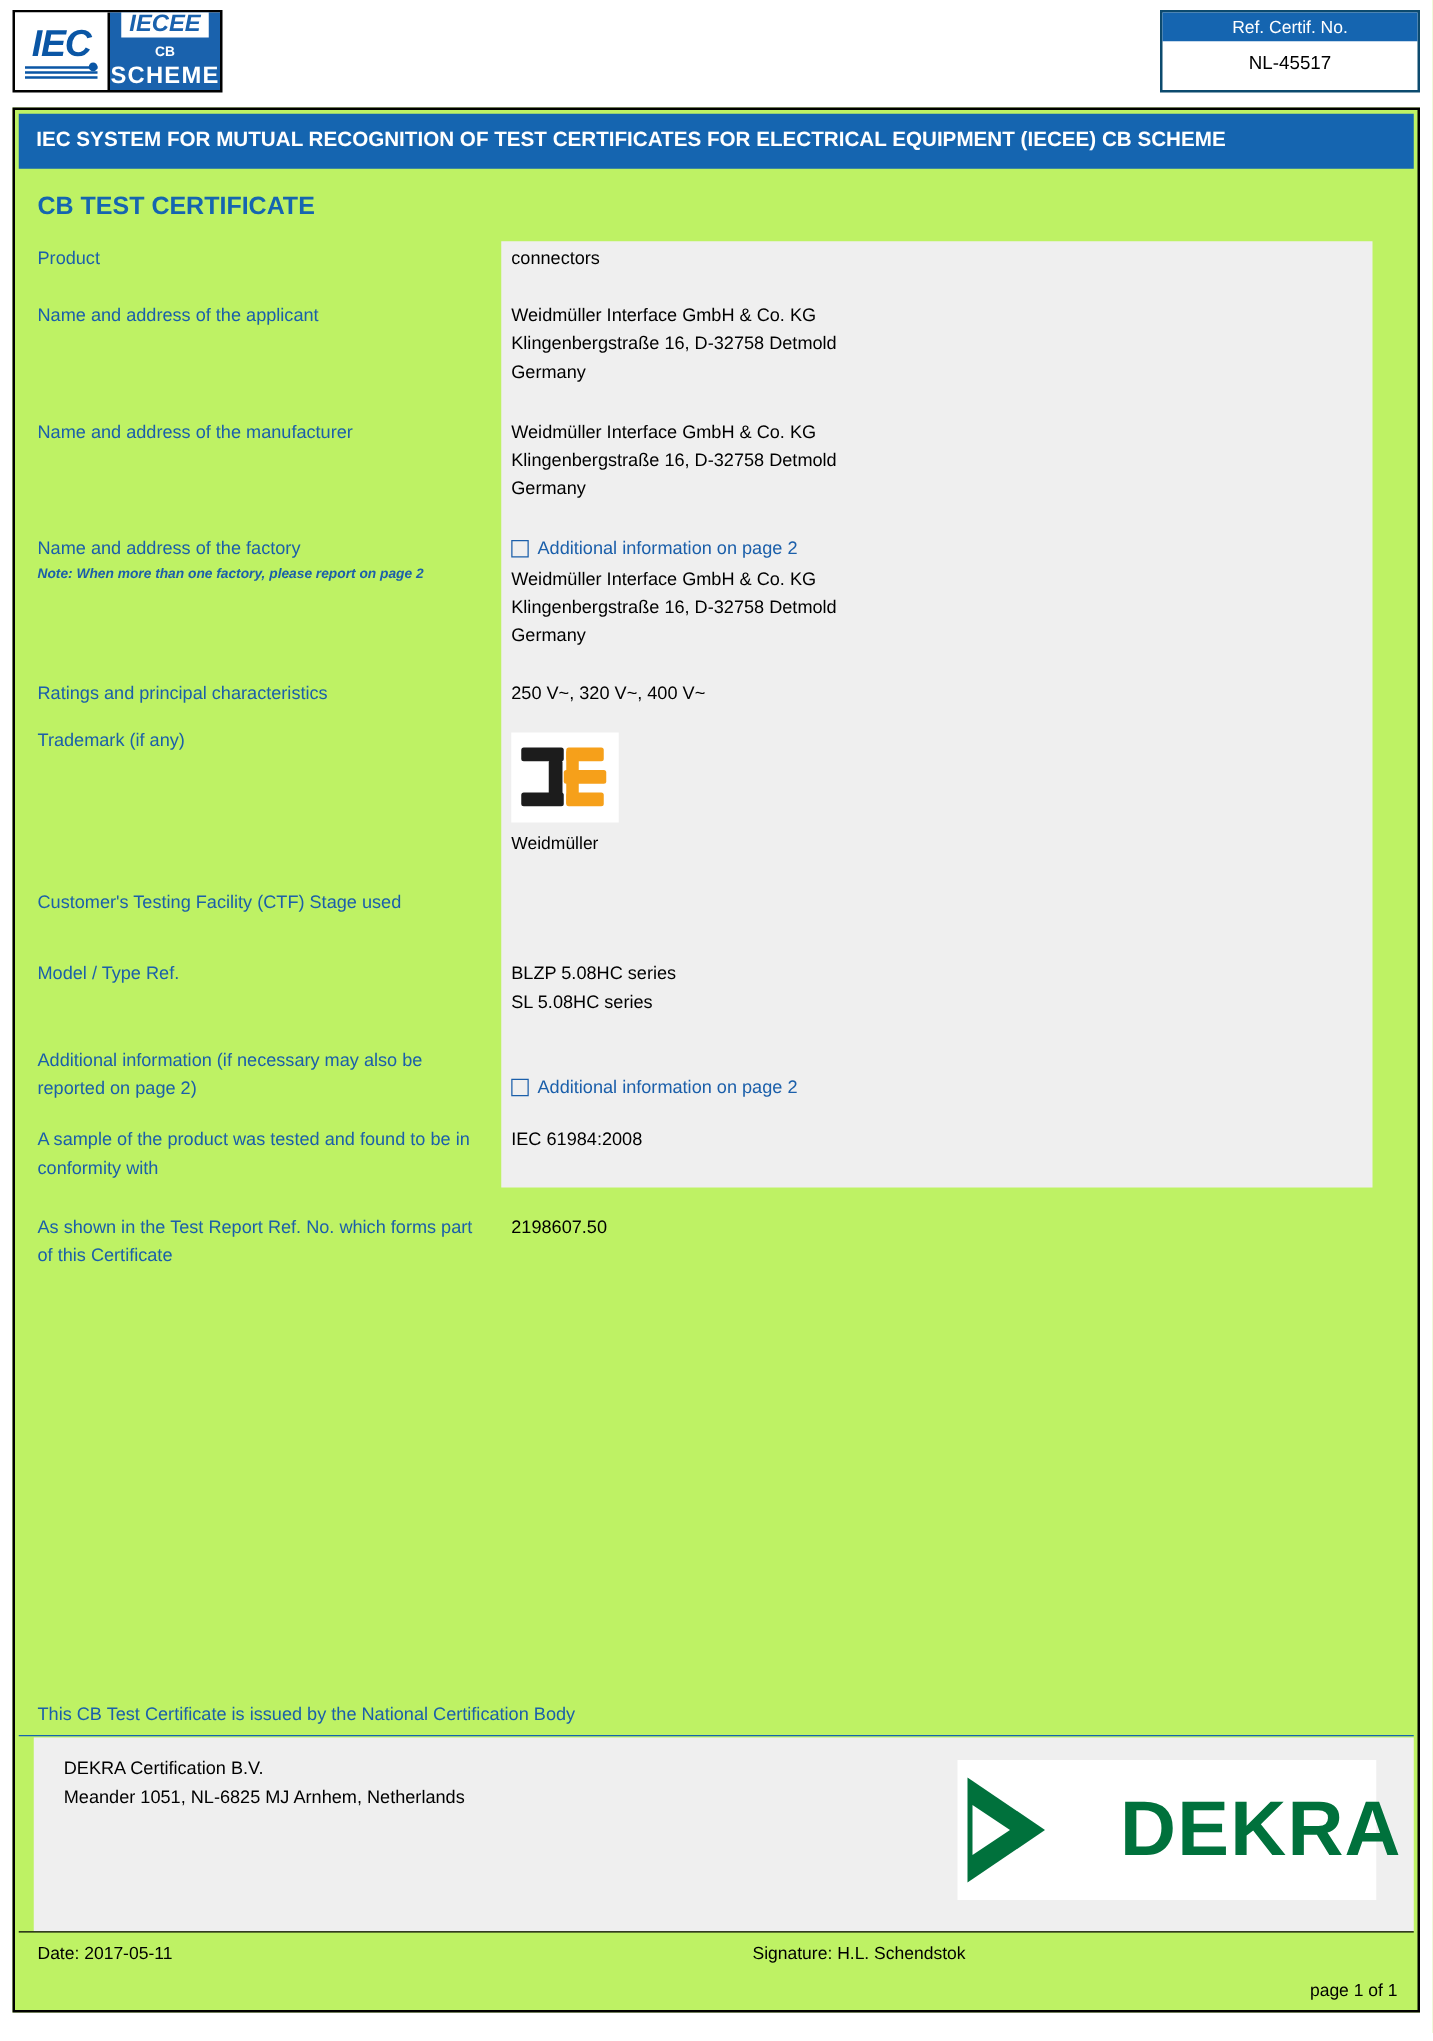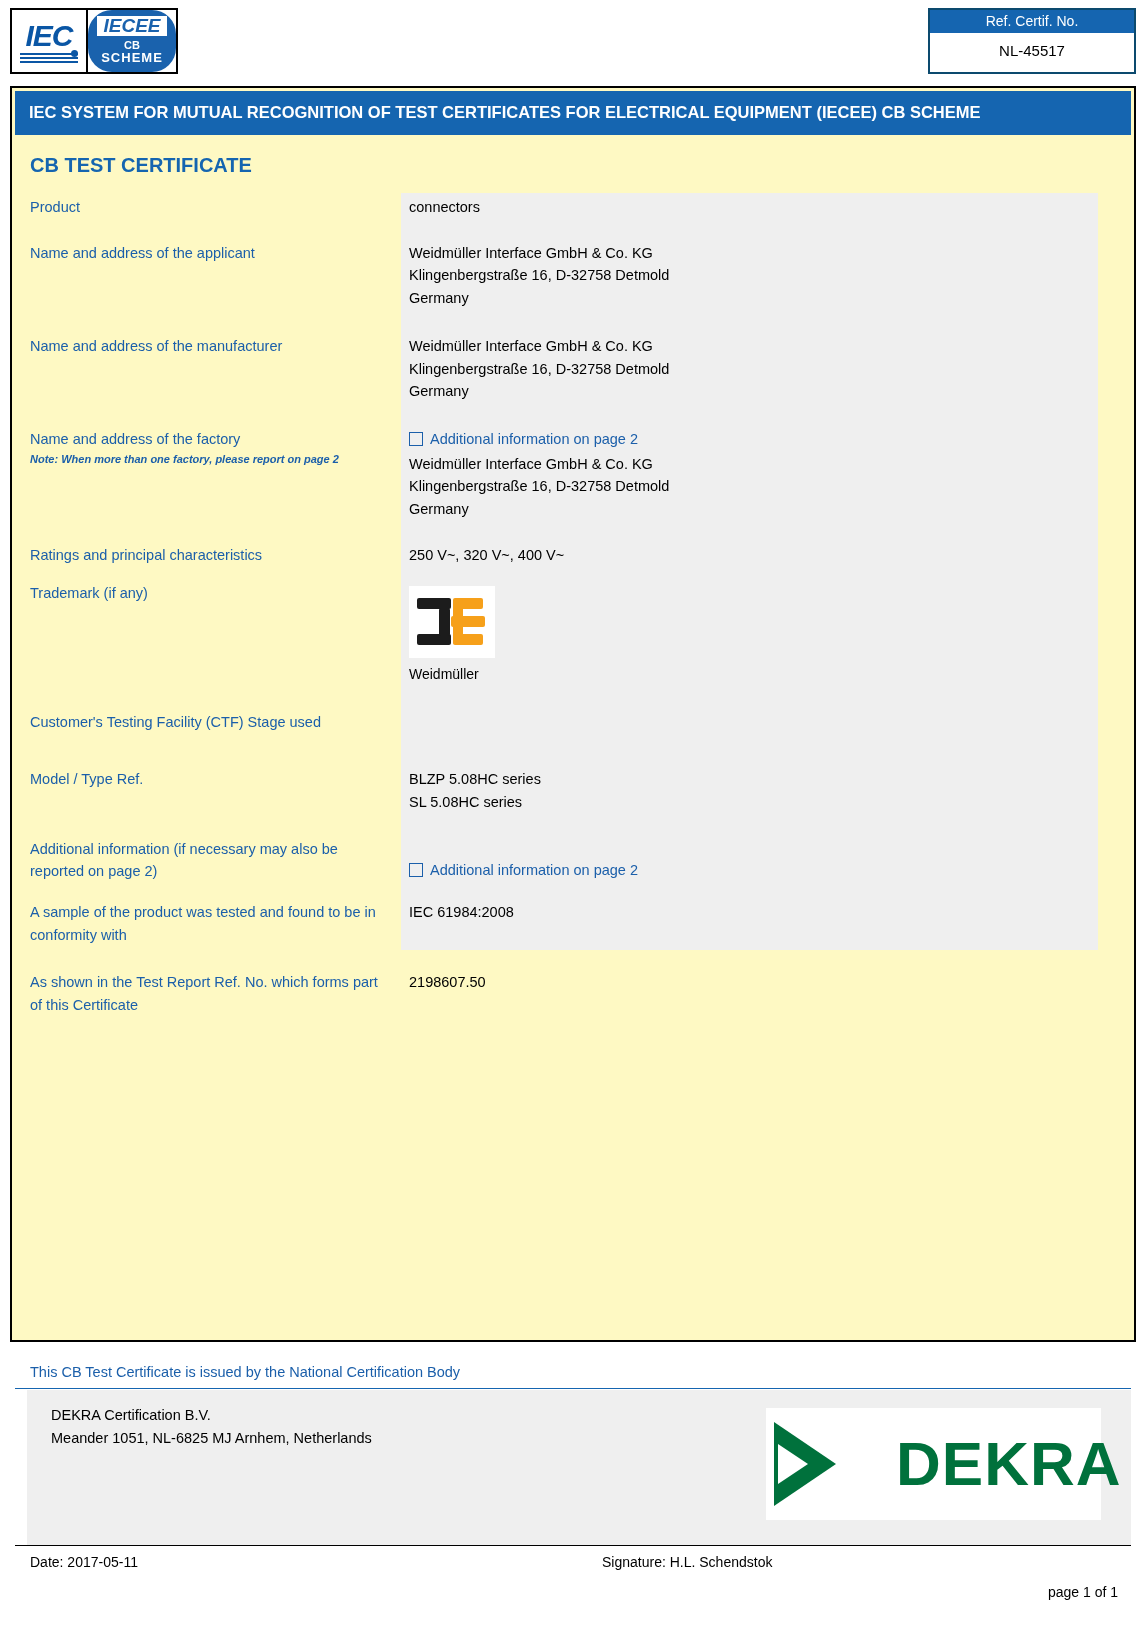--- a/index.html
+++ b/index.html
@@ -77,43 +77,42 @@
     height: 7px;
     border-radius: 50%;
     background: #0a56a5;
   }
   .iecee-logo {
     flex: 1;
     background: #1a62ad;
     display: flex;
     flex-direction: column;
     align-items: center;
-    justify-content: center;
+    justify-content: space-between;
     color: #fff;
-    border-radius: 24px;
   }
   .iecee-logo .t1 {
     font-style: italic;
     font-weight: bold;
     font-size: 19px;
     background: #fff;
     color: #1a62ad;
     padding: 0 6px;
     letter-spacing: 0px;
     line-height: 1.05;
   }
   .iecee-logo .t2 {
     font-weight: bold;
     font-size: 11px;
     margin-top: 3px;
     line-height: 1.1;
   }
   .iecee-logo .t3 {
     font-weight: bold;
-    font-size: 13px;
+    font-size: 19px;
     line-height: 1.1;
     letter-spacing: 1px;
   }
 
   .ref-box {
     border: 2px solid #0c4a6e;
     width: 208px;
     height: 66px;
     box-sizing: border-box;
     background: #fff;
@@ -129,24 +128,24 @@
   .ref-value {
     text-align: center;
     font-size: 15px;
     padding-top: 9px;
   }
 
   
   .frame {
     border: 2px solid #000;
     margin-top: 6px;
-    height: 1256px;
-    box-sizing: border-box;
-    position: relative;
-    background: #fef9c3;
+    height: 1524px;
+    box-sizing: border-box;
+    position: relative;
+    background: #bef264;
   }
   .banner {
     background: #1565b0;
     color: #fff;
     font-size: 16.5px;
     font-weight: bold;
     line-height: 1.35;
     padding: 10px 14px 12px;
     margin: 3px;
   }

